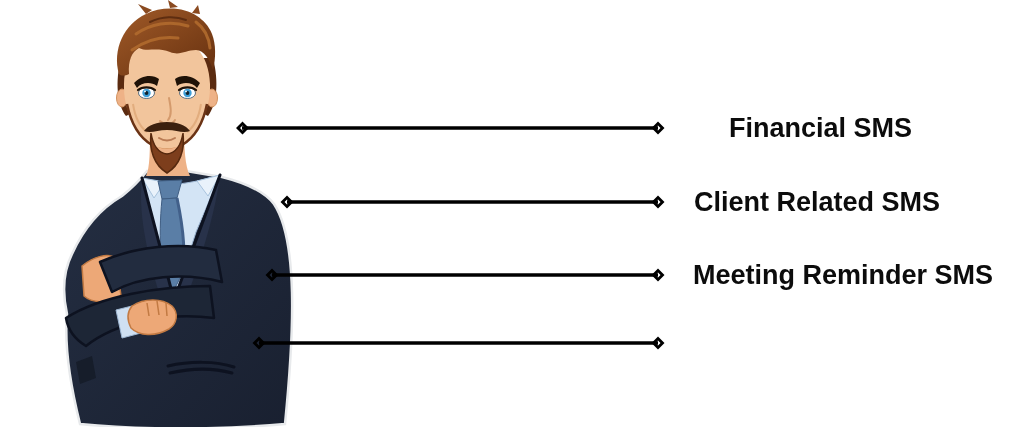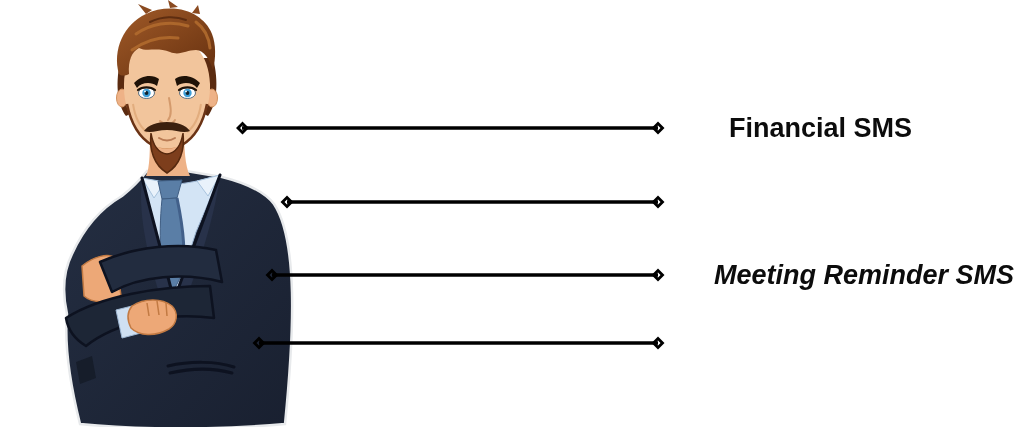--- a/index.html
+++ b/index.html
@@ -29,21 +29,21 @@
     position: absolute;
     font-weight: 700;
     font-size: 27px;
     line-height: 34px;
     color: #0c0c0c;
     white-space: nowrap;
     letter-spacing: 0;
   }
   .lbl-1 { left: 697px; top: 111px; margin-left: 32px; }
   .lbl-2 { left: 694px; top: 185px; }
-  .lbl-3 { left: 714px; top: 258px; font-style: italic; }
+  .lbl-3 { left: 693px; top: 258px; }
   .lbl-4 { left: 690px; top: 326px; }
 </style>
 </head>
 <body>
 
 <div class="canvas">
 
   <svg class="figure-svg" viewBox="0 0 340 427" role="img" aria-label="Businessman in dark suit with crossed arms">
     <defs>
       <linearGradient id="hairG" x1="0" y1="0" x2="1" y2="1">
@@ -164,15 +164,16 @@
       <path d="M 651.5 275 L 658 268.5 L 664.5 275 L 658 281.5 Z M 655.5 275 L 658 272.5 L 660.5 275 L 658 277.5 Z" fill="#000000" fill-rule="evenodd"></path>
     </g>
     <g>
       <line x1="259" y1="343" x2="658" y2="343" stroke="#000000" stroke-width="3.4"></line>
       <path d="M 252.5 343 L 259 336.5 L 265.5 343 L 259 349.5 Z M 256.5 343 L 259 340.5 L 261.5 343 L 259 345.5 Z" fill="#000000" fill-rule="evenodd"></path>
       <path d="M 651.5 343 L 658 336.5 L 664.5 343 L 658 349.5 Z M 655.5 343 L 658 340.5 L 660.5 343 L 658 345.5 Z" fill="#000000" fill-rule="evenodd"></path>
     </g>
   </svg>
 
   <div class="sms-label lbl-1">Financial SMS</div>
+  <div class="sms-label lbl-2">Client Related SMS</div>
   <div class="sms-label lbl-3">Meeting Reminder SMS</div>
 
 </div>
 
 </body></html>

